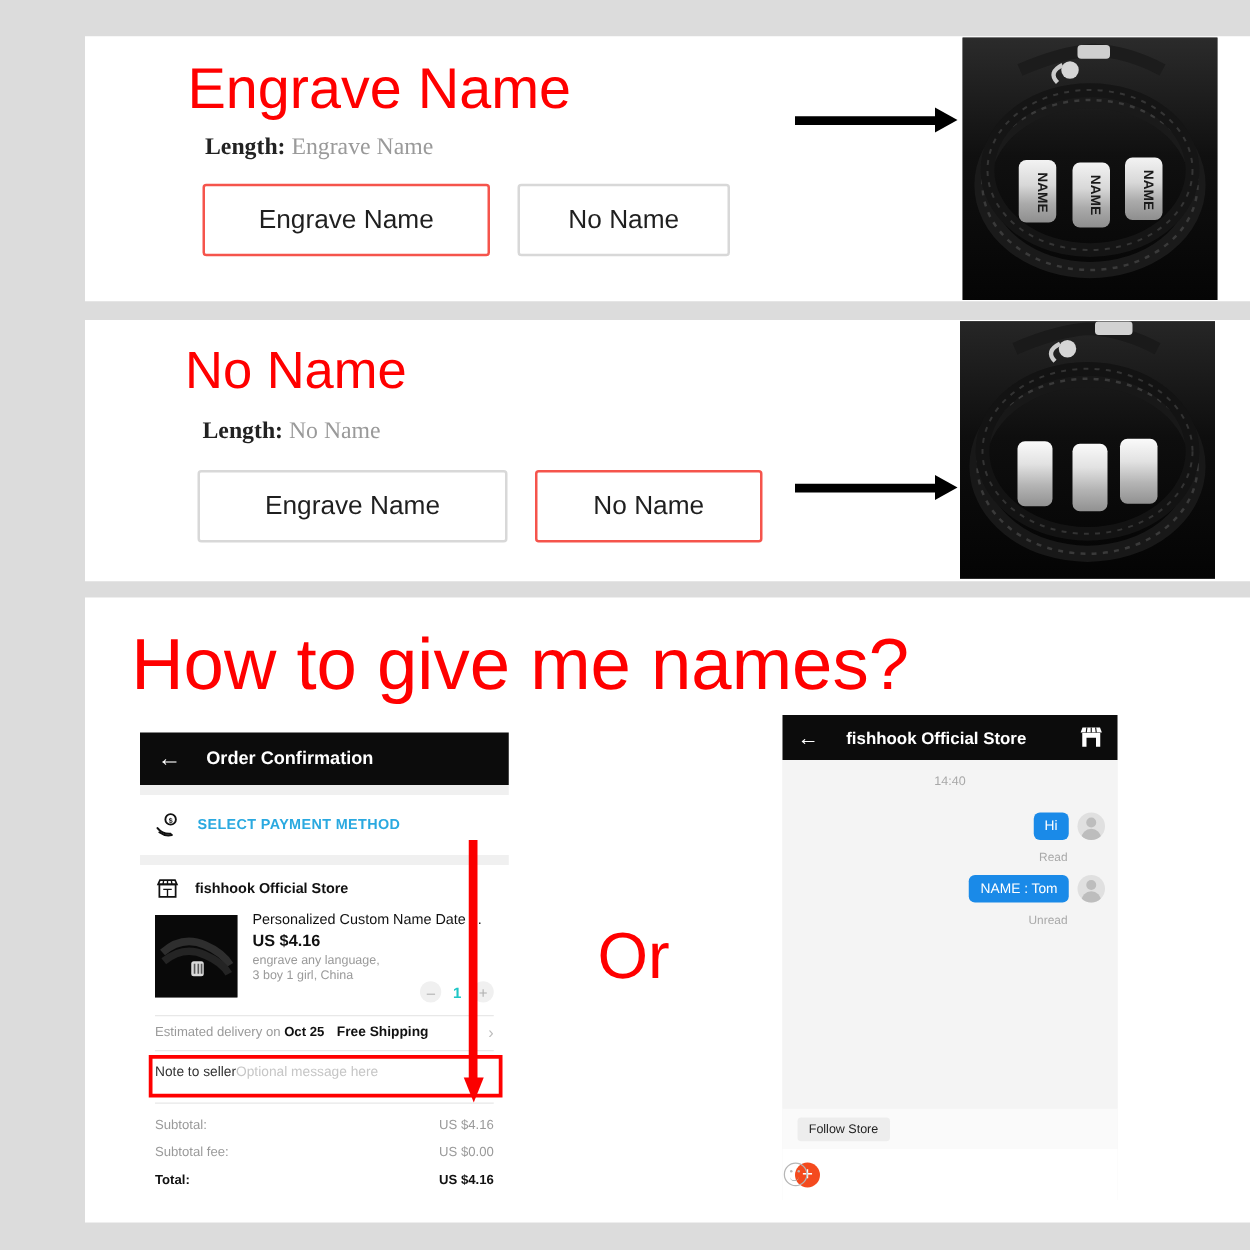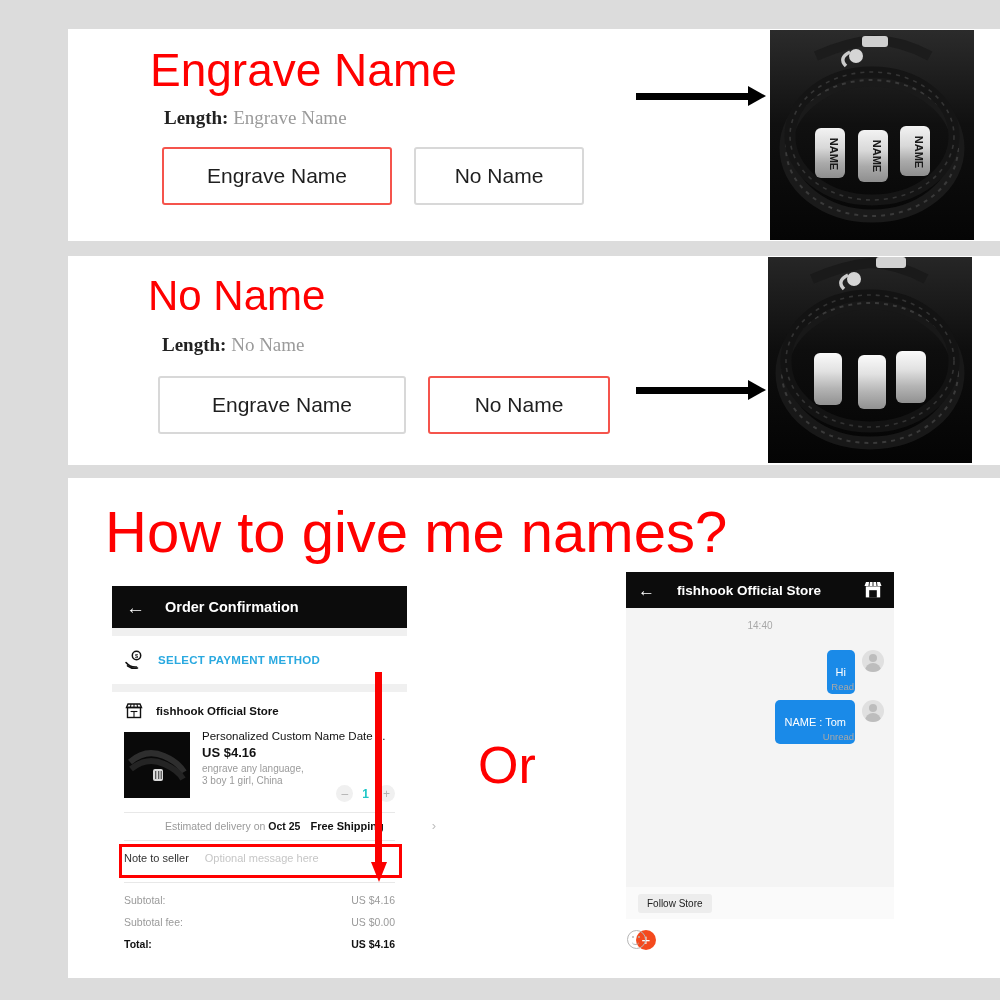--- a/index.html
+++ b/index.html
@@ -102,29 +102,29 @@
   #prod-info{position:absolute;left:78px;top:-2px;width:193px;}
   #prod-title{font-size:11.5px;color:#111;white-space:nowrap;overflow:hidden;}
   #prod-price{font-size:13px;color:#111;font-weight:700;margin-top:3px;}
   #prod-attr1{font-size:10px;color:#9a9a9a;margin-top:3px;}
   #prod-attr2{font-size:10px;color:#9a9a9a;margin-top:1px;}
   #qty{position:absolute;right:0;bottom:2px;display:flex;align-items:center;gap:9px;}
   .qbtn{width:17px;height:17px;border-radius:50%;background:#f0f0f0;color:#b0b0b0;
         font-size:12px;display:flex;align-items:center;justify-content:center;line-height:1;}
   #qnum{color:#1ec6c6;font-size:12px;font-weight:700;}
 
-  #ship-row{position:absolute;left:12px;top:190px;width:271px;display:flex;align-items:center;margin-left:41px;}
+  #ship-row{position:absolute;left:12px;top:190px;width:271px;display:flex;align-items:center;}
   #ship-est{font-size:10.5px;color:#9a9a9a;}
   #ship-est b{color:#111;}
   #ship-free{font-size:11px;color:#111;font-weight:700;margin-left:10px;}
   #ship-chev{margin-left:auto;color:#bdbdbd;font-size:13px;}
 
   #note-row{position:absolute;left:12px;top:224px;width:271px;height:24px;display:flex;}
   #note-label{font-size:11px;color:#333;}
-  #note-ph{font-size:11px;color:#c6c6c6;margin-left:16px;}
+  #note-ph{font-size:11px;color:#c6c6c6;}
   #note-hl{position:absolute;left:7px;top:216px;width:283px;height:34px;
            border:3px solid #ff0000;box-sizing:border-box;}
 
   .sum-row{position:absolute;left:12px;width:271px;display:flex;font-size:10.5px;}
   .sum-row .k{color:#9a9a9a;}
   .sum-row .v{margin-left:auto;color:#9a9a9a;}
   .sum-row.total .k,.sum-row.total .v{color:#111;font-weight:700;}
 
   
   #red-down{position:absolute;left:371px;top:672px;width:16px;height:212px;}
@@ -139,21 +139,21 @@
   }
   #chat-topbar{position:absolute;left:0;top:0;width:268px;height:36px;background:#0c0c0c;display:flex;align-items:center;}
   #chat-topbar .back{margin-left:12px;color:#fff;font-size:17px;line-height:1;}
   #chat-topbar .ttl{margin-left:22px;color:#fff;font-size:13.5px;font-weight:700;}
   #chat-topbar .shop{margin-left:auto;margin-right:11px;width:20px;height:18px;}
 
   #chat-body{position:absolute;left:0;top:36px;width:268px;height:279px;background:#f4f4f4;}
   #chat-time{position:absolute;top:12px;width:268px;text-align:center;font-size:10px;color:#a8a8a8;}
 
   .msg{position:absolute;right:10px;display:flex;align-items:flex-start;}
-  .bubble{background:#1a8ae8;color:#fff;border-radius:5px;padding:16px 9px;font-size:11px;white-space:nowrap;}
+  .bubble{background:#1a8ae8;color:#fff;border-radius:5px;padding:5px 9px;font-size:11px;white-space:nowrap;}
   .avatar{width:22px;height:22px;border-radius:50%;background:#e0e0e0;margin-left:7px;position:relative;overflow:hidden;}
   .avatar::before{content:"";position:absolute;left:7px;top:4px;width:8px;height:8px;border-radius:50%;background:#bdbdbd;}
   .avatar::after{content:"";position:absolute;left:3px;top:13px;width:16px;height:11px;border-radius:8px 8px 0 0;background:#bdbdbd;}
   .status{position:absolute;right:40px;font-size:9.5px;color:#a8a8a8;}
 
   #follow-wrap{position:absolute;left:0;top:315px;width:268px;height:32px;background:#fafafa;display:flex;align-items:center;}
   #follow-btn{margin-left:12px;background:#ededed;border-radius:3px;padding:4px 9px;font-size:10px;color:#222;}
 
   #chat-input-bar{position:absolute;left:0;top:347px;width:268px;height:41px;background:#fff;display:flex;align-items:center;}
   #plus-btn{margin-left:10px;width:20px;height:20px;border-radius:50%;background:#f44a1e;

